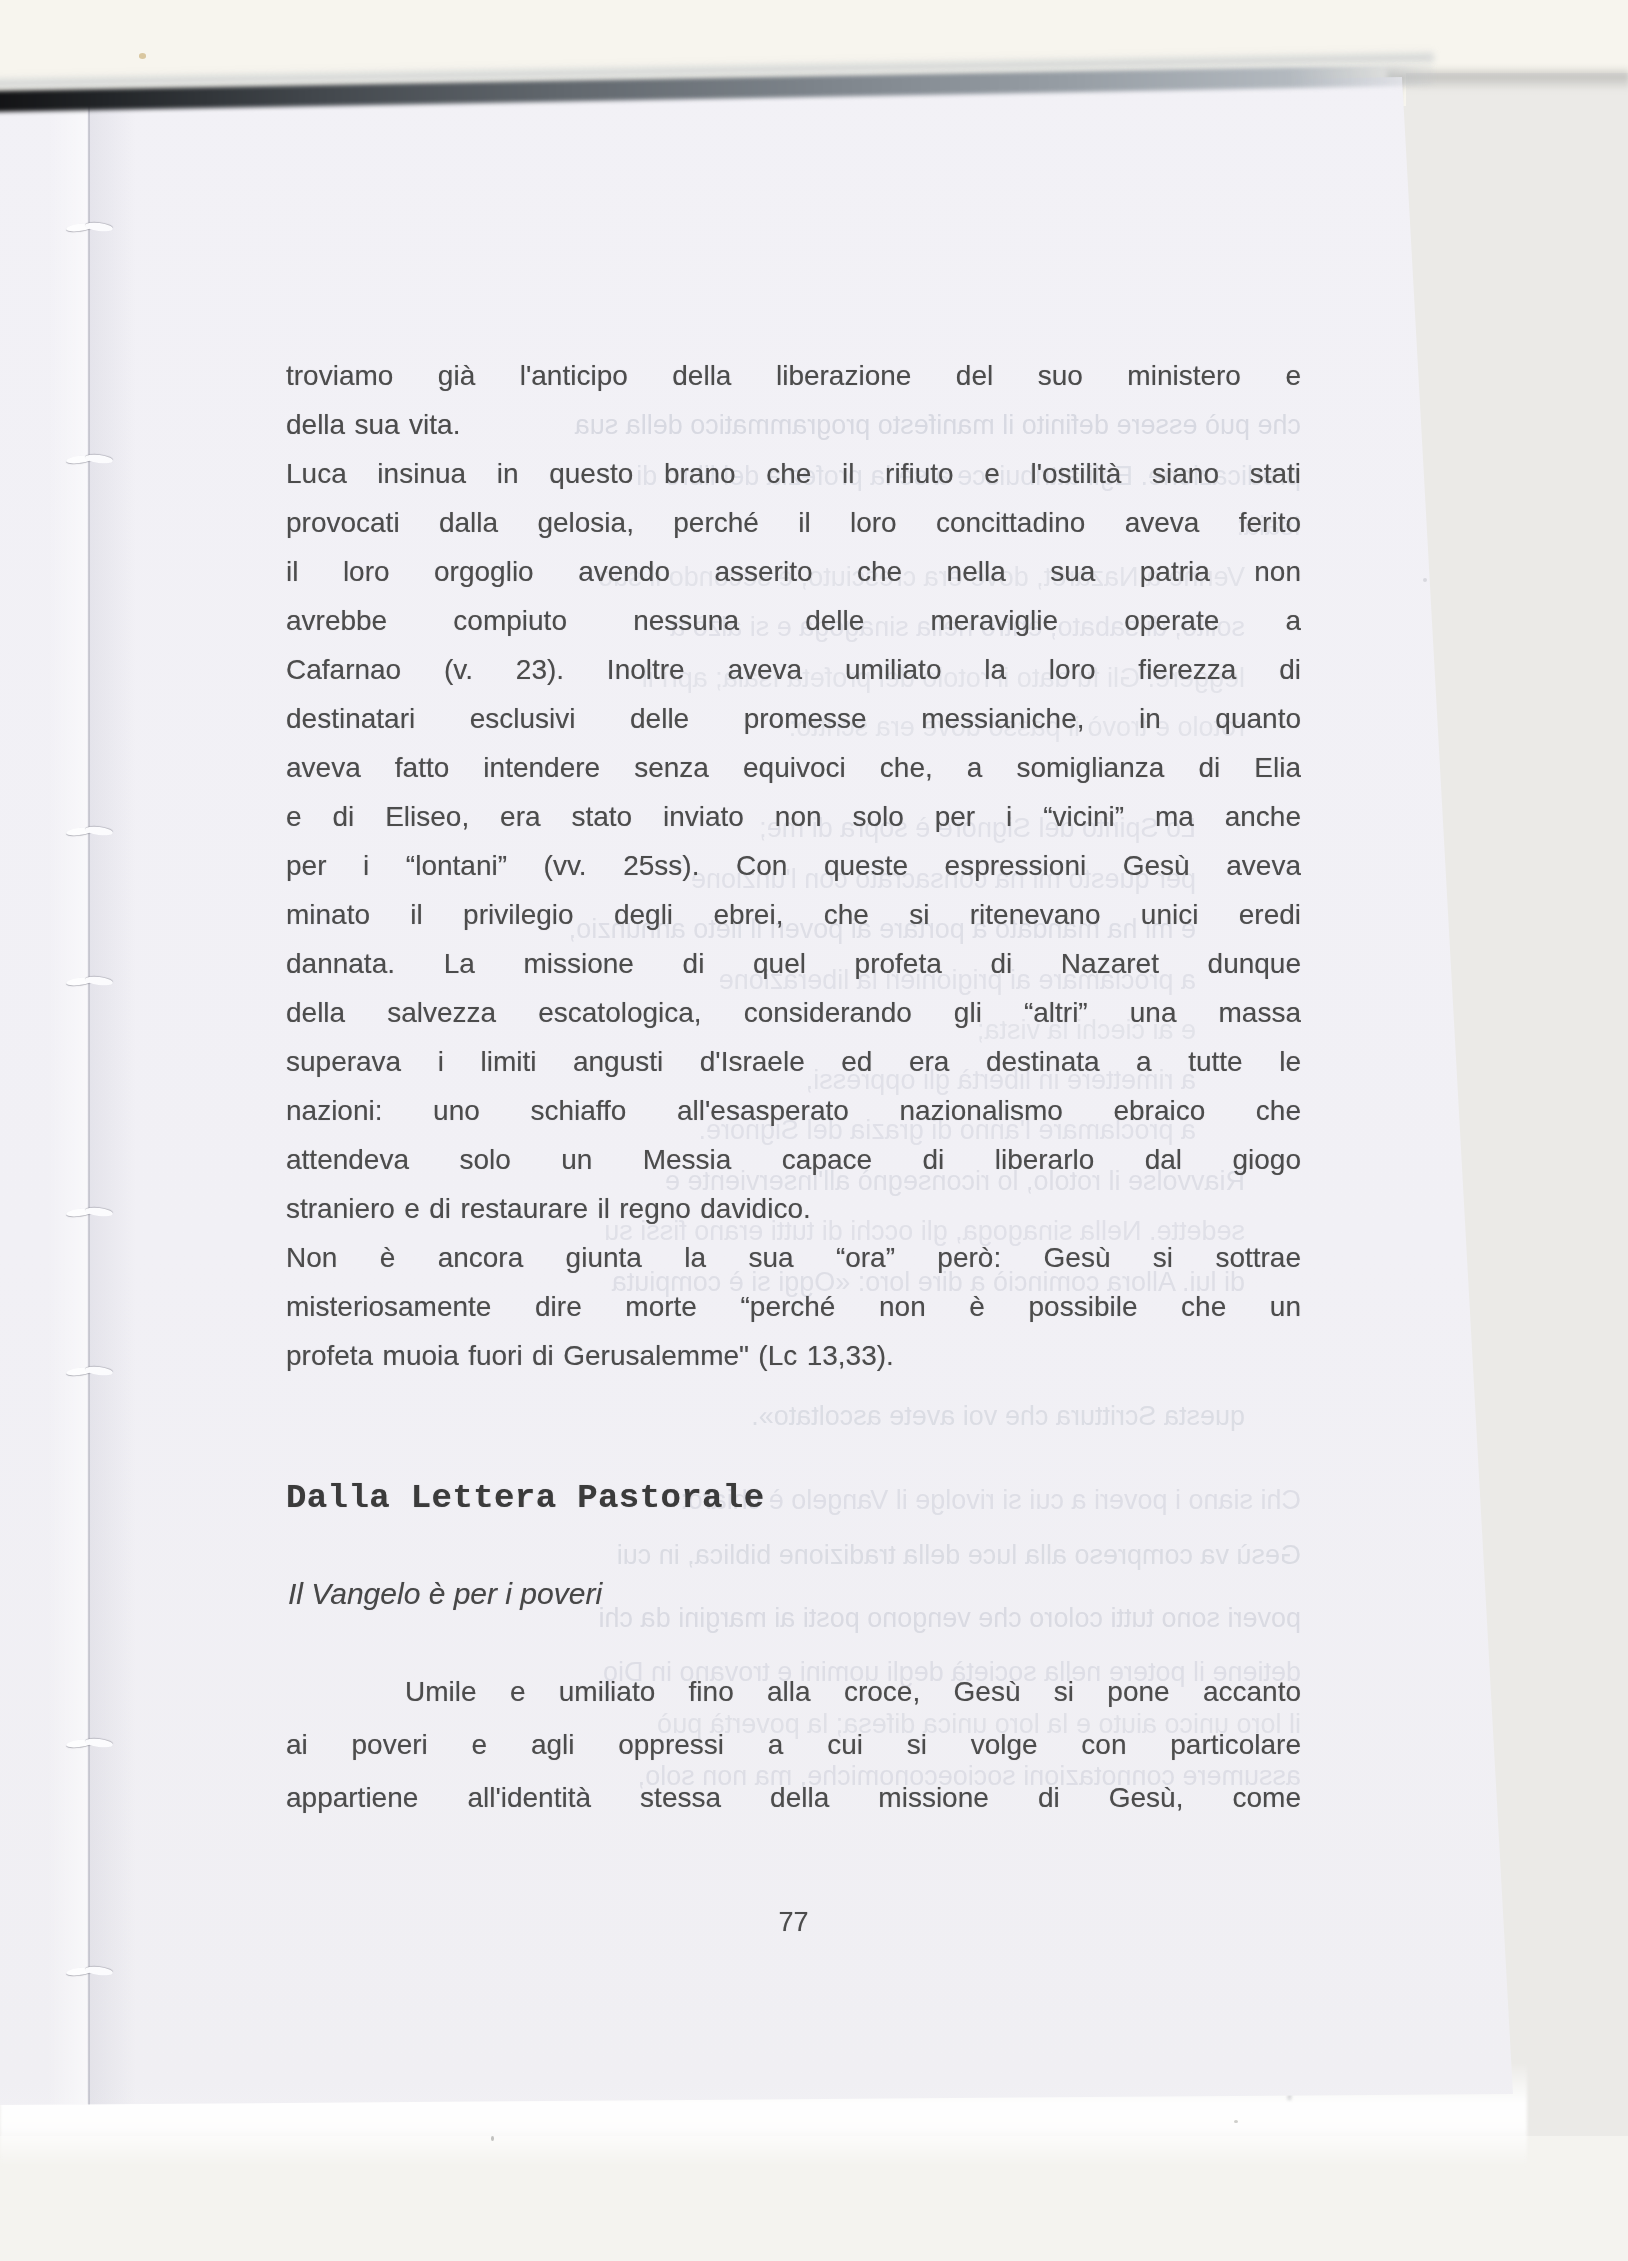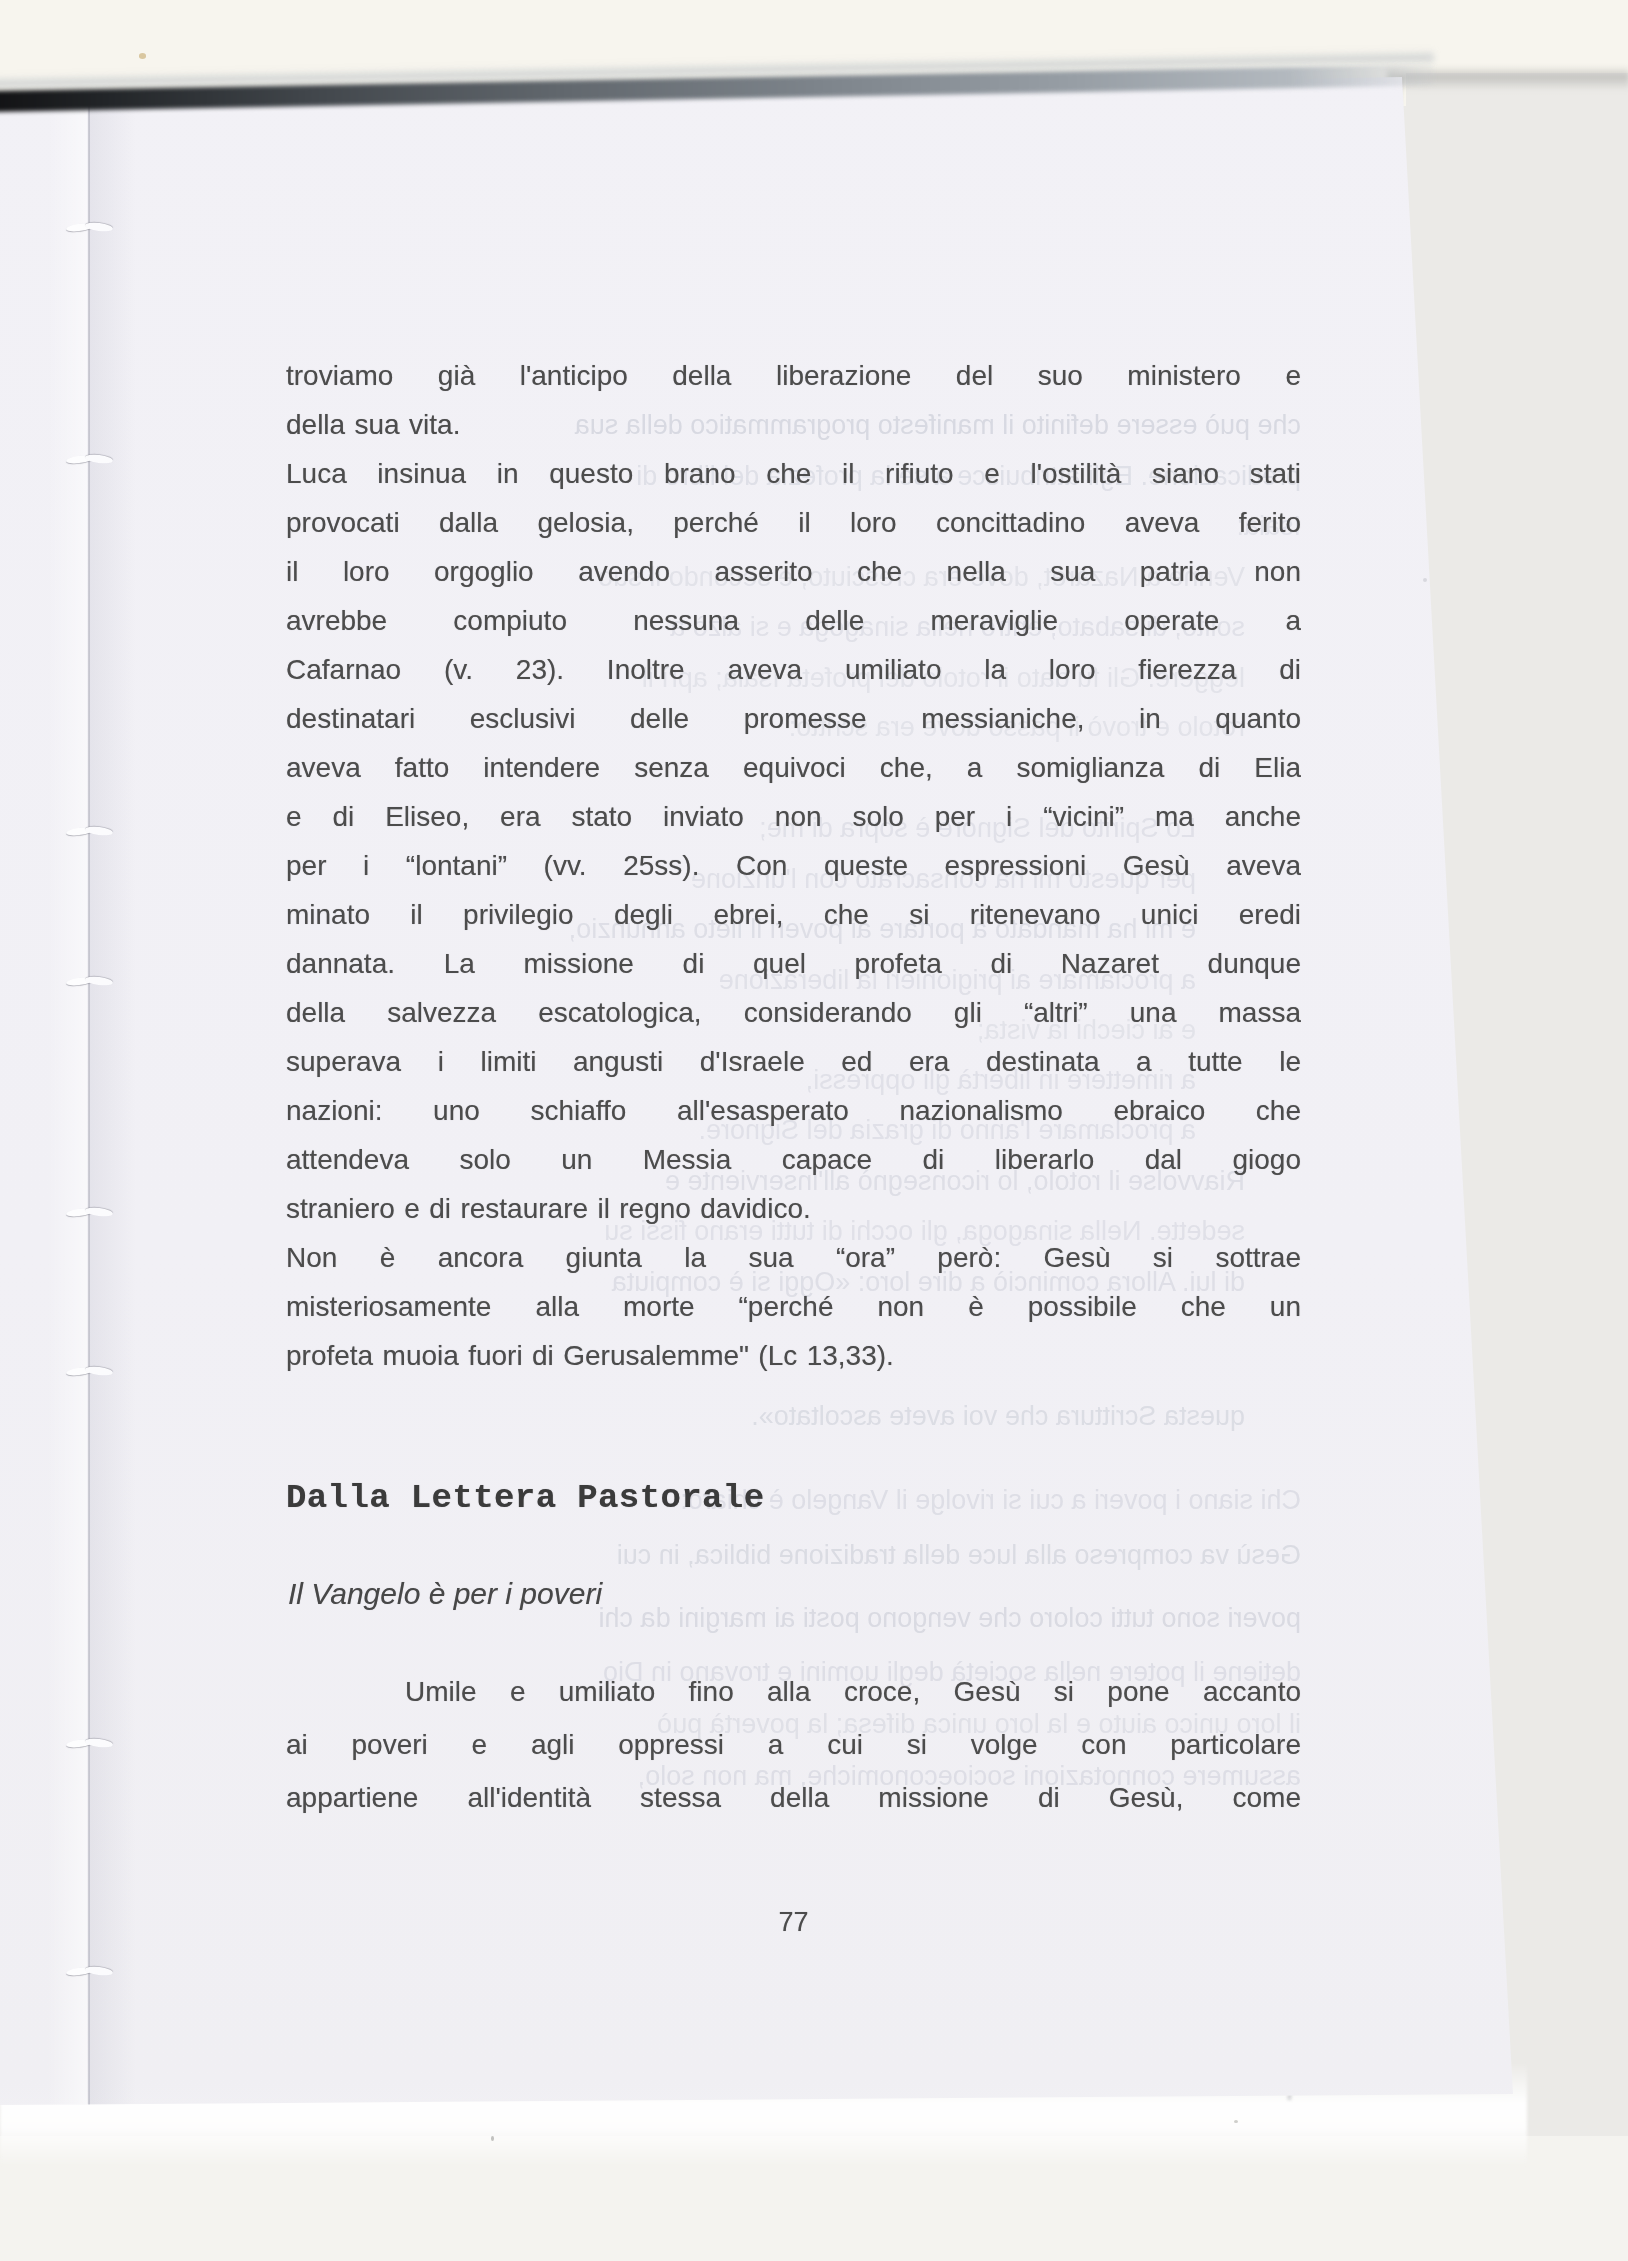--- a/index.html
+++ b/index.html
@@ -169,21 +169,21 @@
         <div class="line j" data-name="body-line">minato il privilegio degli ebrei, che si ritenevano unici eredi</div>
         <div class="line j" data-name="body-line">dannata. La missione di quel profeta di Nazaret dunque</div>
         <div class="line j" data-name="body-line">della salvezza escatologica, considerando gli “altri” una massa</div>
         <div class="line j" data-name="body-line">superava i limiti angusti d'Israele ed era destinata a tutte le</div>
         <div class="line j" data-name="body-line">nazioni: uno schiaffo all'esasperato nazionalismo ebraico che</div>
         <div class="line j" data-name="body-line">attendeva solo un Messia capace di liberarlo dal giogo</div>
         <div class="line" data-name="body-line">straniero e di restaurare il regno davidico.</div>
       </div>
       <div data-name="para-non-e-ancora">
         <div class="line j" data-name="body-line">Non è ancora giunta la sua “ora” però: Gesù si sottrae</div>
-        <div class="line j" data-name="body-line">misteriosamente alla morte “perché non è possibile che un</div>
+        <div class="line j" data-name="body-line">misteriosamente dire morte “perché non è possibile che un</div>
         <div class="line" data-name="body-line">profeta muoia fuori di Gerusalemme" (Lc 13,33).</div>
       </div>
     </div>
 
   <div class="abs section-heading" data-name="section-heading">Dalla Lettera Pastorale</div>
 
   <div class="abs section-subheading" data-name="section-subheading">Il Vangelo è per i poveri</div>
 
   <div class="abs text-block bottom-text-block" data-name="bottom-text-block">
       <div data-name="para-umile-e-umiliato">

